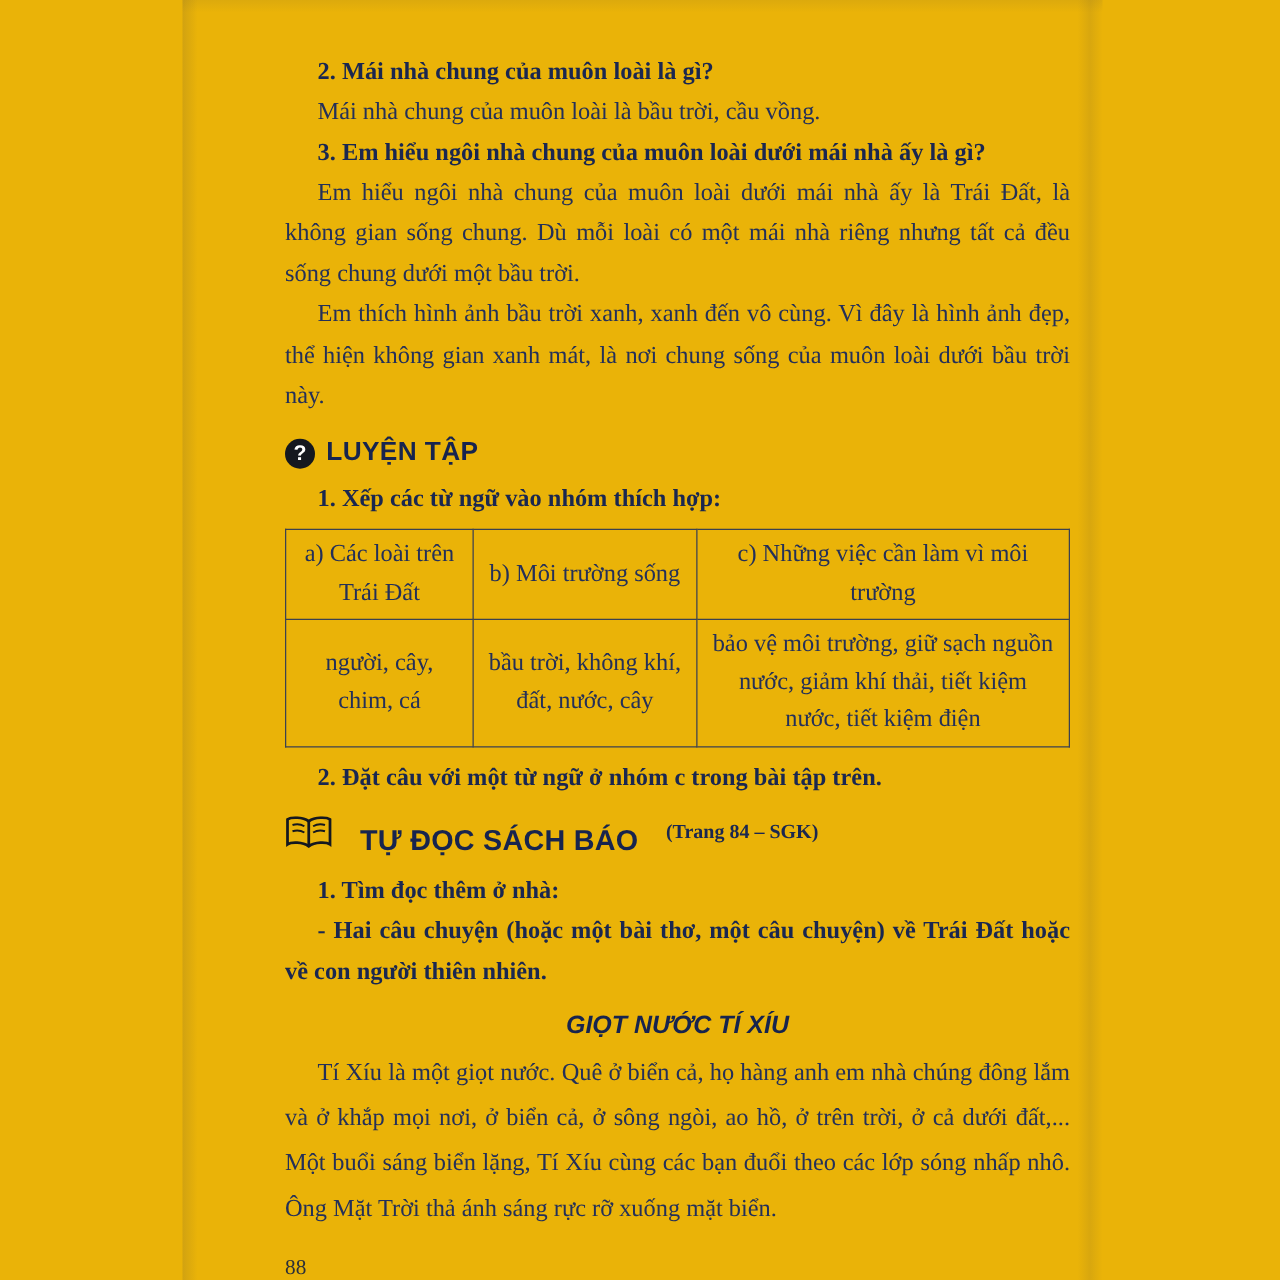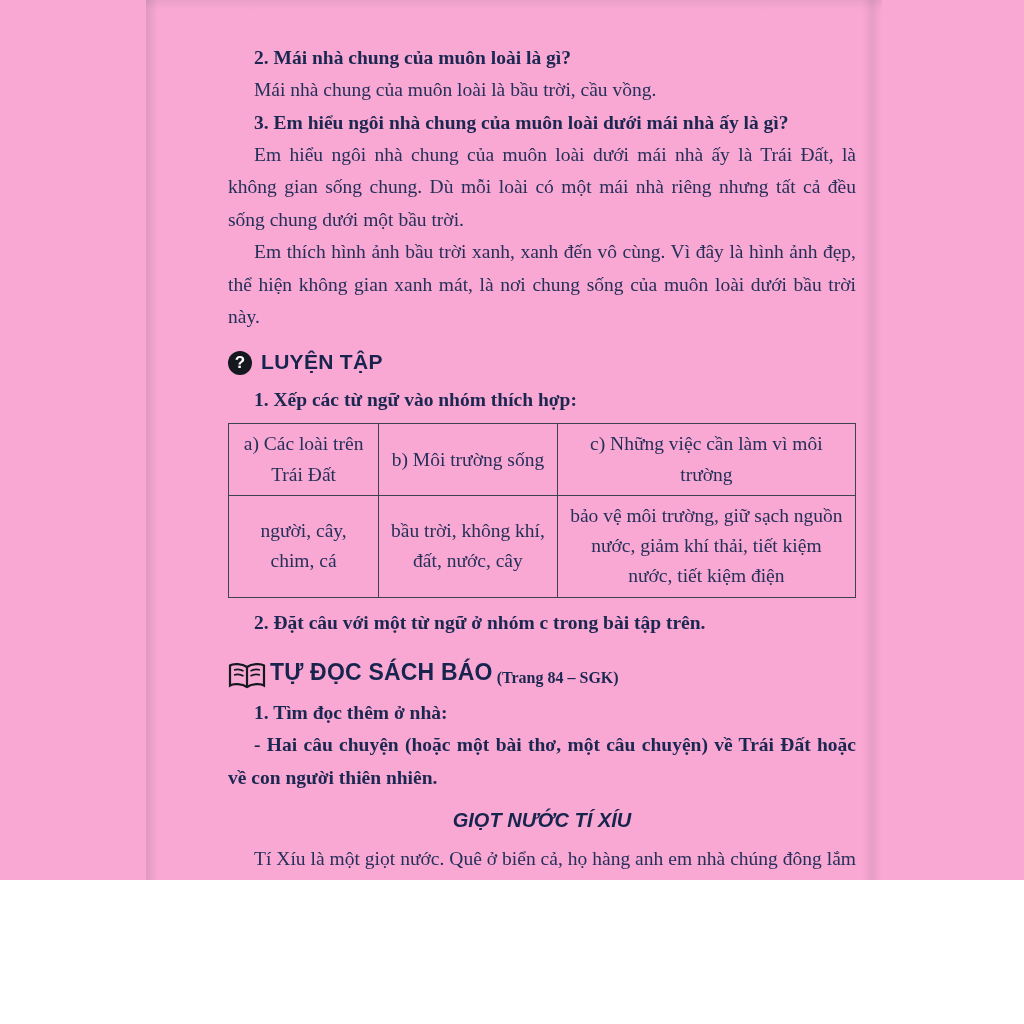--- a/index.html
+++ b/index.html
@@ -3,22 +3,22 @@
 <meta charset="utf-8">
 <style>
   html, body {
     margin: 0;
     padding: 0;
     background: #ffffff;
   }
   .photo {
     position: relative;
     width: 1024px;
-    height: 880px;
-    background: #f9a8d4;
+    height: 1024px;
+    background: #eab308;
     overflow: hidden;
     font-family: "Liberation Serif", "DejaVu Serif", serif;
     text-decoration: underline;
   }
   
   .edge-left {
     position: absolute; left: 146px; top: 0; width: 12px; height: 100%;
     background: linear-gradient(to right, rgba(60,60,70,0.14), rgba(60,60,70,0));
   }
   .edge-right {
@@ -88,22 +88,22 @@
     font-size: 19.5px;
     line-height: 1.55;
     color: #243059;
   }
   .col-a { width: 23%; }
   .col-b { width: 28%; }
   .col-c { width: 49%; }
   .italic { font-style: italic; }
   .readhead {
     display: flex;
-    align-items: flex-end;
-    gap: 4px;
+    align-items: flex-start;
+    gap: 22px;
     margin: 14px 0 6px;
     text-indent: 0;
   }
   .book-icon { flex: 0 0 auto; display: inline-flex; }
   .readhead-title {
     font-family: "Liberation Sans", sans-serif;
     font-weight: bold;
     font-size: 23px;
     color: #17244e;
     letter-spacing: 0.2px;

